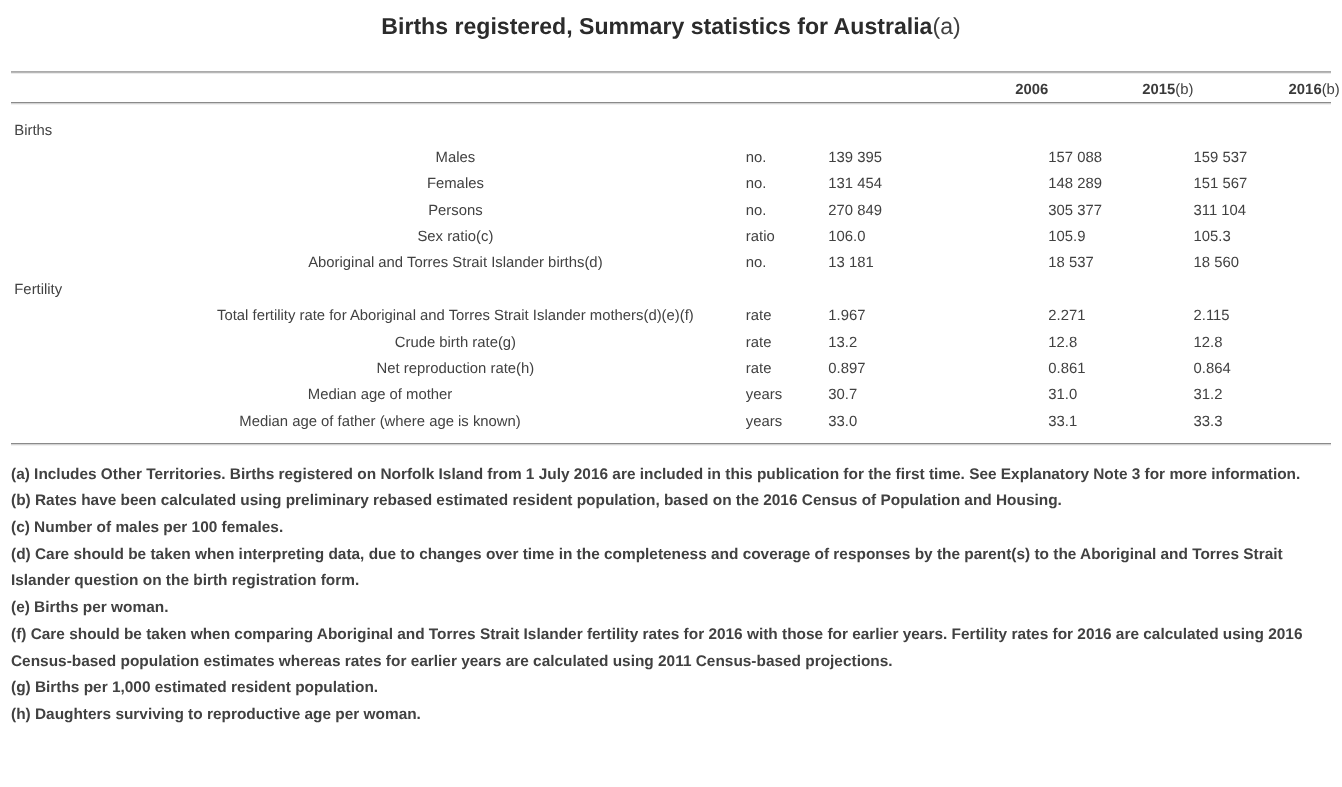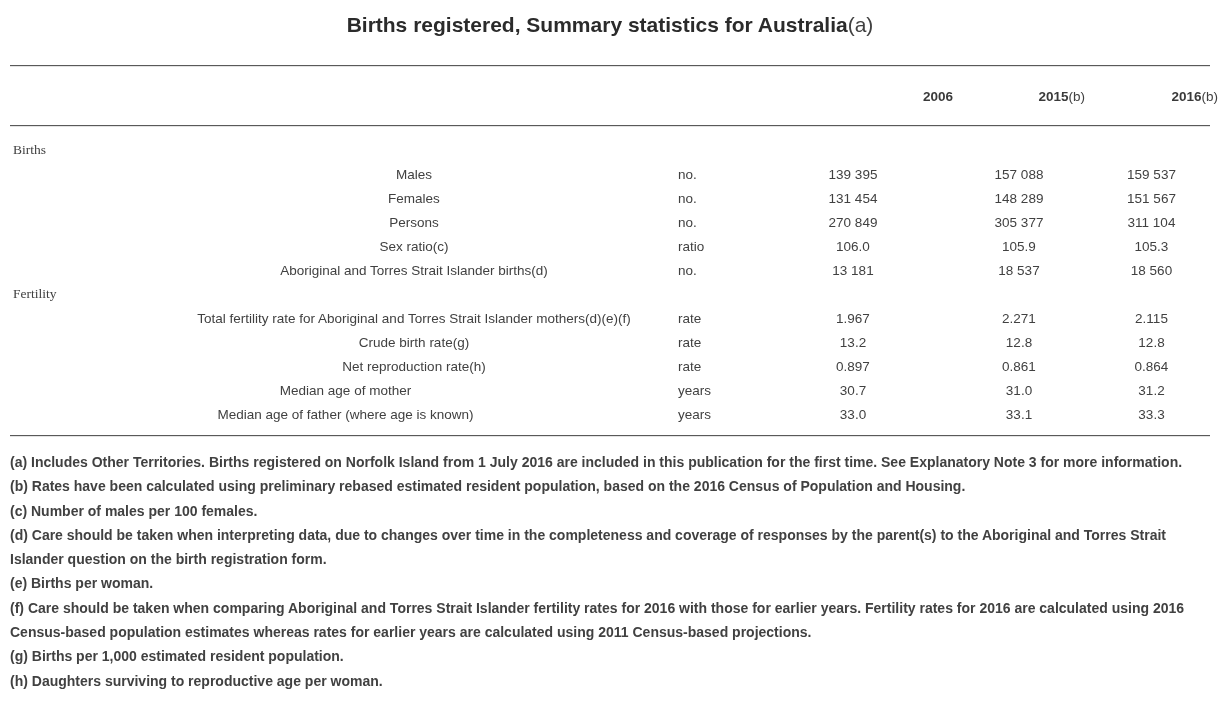--- a/index.html
+++ b/index.html
@@ -28,42 +28,42 @@
   .rule-top { margin-top: 28px; }
 
   table { border-collapse: collapse; table-layout: fixed; width: 1198px; }
   col.c-label { width: 668px; }
   col.c-unit  { width: 75px;  }
   col.c-y1    { width: 200px; }
   col.c-y2    { width: 132px; }
   col.c-y3    { width: 133px; }
 
   .header-table td {
-    height: 58px;
+    height: 26px;
     vertical-align: middle;
     font-size: 13.5px;
     text-align: right;
     white-space: nowrap;
   }
   .year-bold { font-weight: bold; color: #3a3a3a; }
   .year-note { font-weight: normal; color: #414141; }
 
   .body-table { margin: 11px 0 9px 0; }
   .body-table td {
     height: 24px;
     vertical-align: middle;
     font-size: 13.5px;
     white-space: nowrap;
     overflow: hidden;
   }
-  td.section-label { padding-left: 3px; font-family: Liberation Serif, serif; }
+  td.section-label { padding-left: 3px; }
   td.label { padding-left: 140px; text-align: center; }
   td.label.flush { padding-left: 3px; }
   td.unit { text-align: left; }
-  td.val { text-align: center; }
+  td.val { text-align: left; }
 
   .footnotes { margin-top: 13px; font-weight: bold; }
   .footnote {
     font-size: 14px;
     line-height: 24.3px;
     color: #414141;
   }
 </style>
 </head>
 <body>

